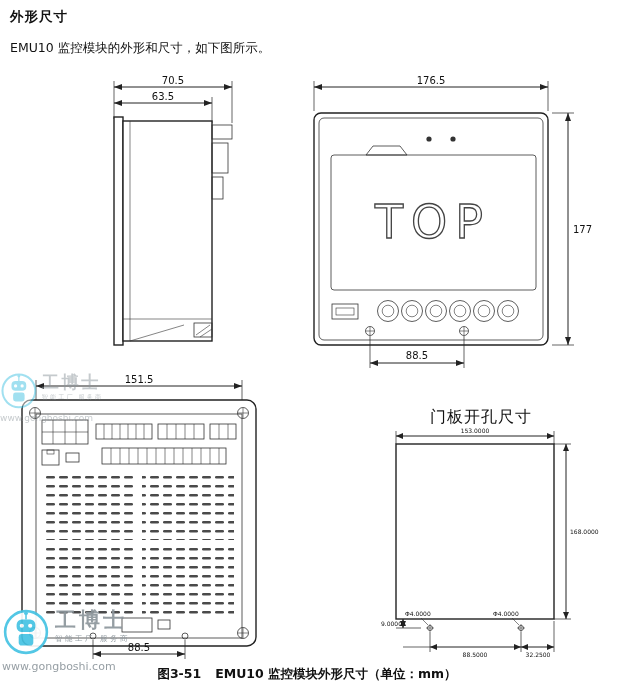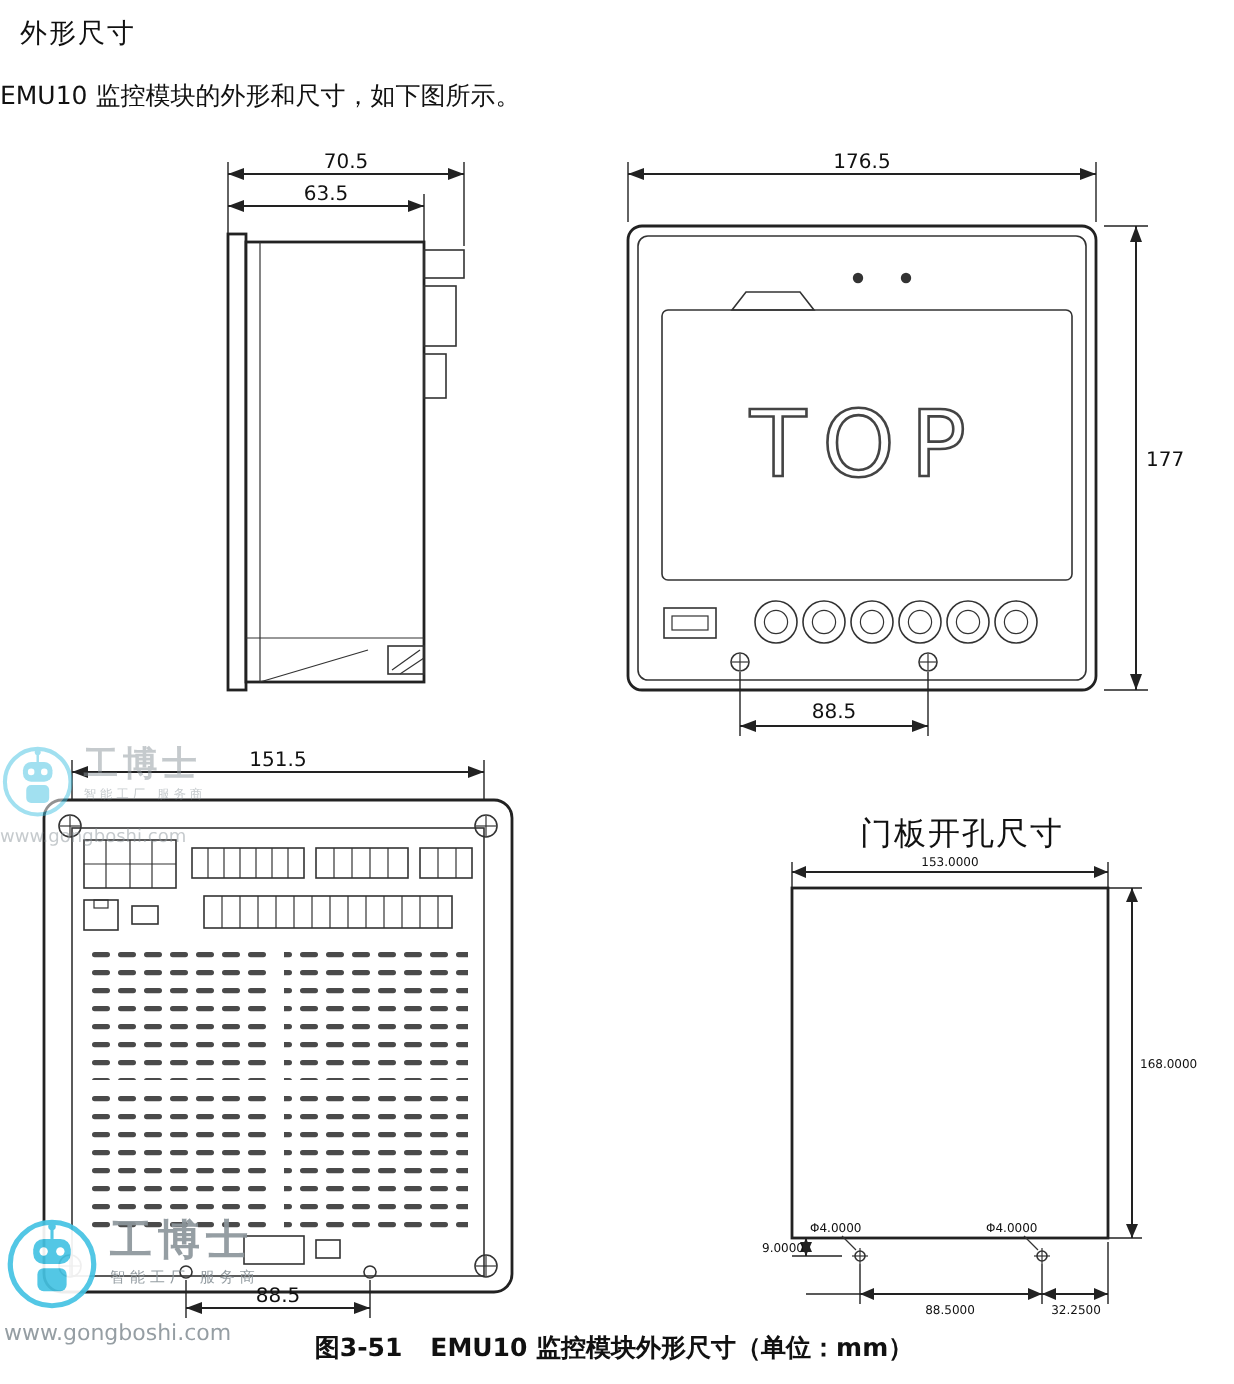--- a/index.html
+++ b/index.html
@@ -2,22 +2,22 @@
 <html><head>
 <meta charset="utf-8">
 <style>
   *{margin:0;padding:0;box-sizing:border-box}
   html,body{background:#fff}
   body{
     width:617px;height:692px;position:relative;overflow:hidden;
     font-family:"DejaVu Sans","Liberation Sans",sans-serif;color:#111;
   }
   .abs{position:absolute}
-  .heading{left:10px;top:8px;font-size:13.5px;font-weight:normal;letter-spacing:1px}
-  .intro{left:0;top:40px;font-size:12.5px}
+  .heading{left:10px;top:8px;font-size:13.5px;font-weight:bold;letter-spacing:1px}
+  .intro{left:10px;top:40px;font-size:12.5px}
   .caption{left:0;top:666px;width:614px;text-align:center;font-size:12.5px;font-weight:bold}
   .caption .cap-label{margin-right:14px}
   .cutout-title{left:430px;top:407px;font-size:16px;letter-spacing:1px}
 
   svg{display:block}
   .dim{stroke:#222;stroke-width:1;fill:none}
   .ext{stroke:#222;stroke-width:.7;fill:none}
   .ol{stroke:#222;stroke-width:1.4;fill:#fff}
   .ol2{stroke:#333;stroke-width:.8;fill:none}
   .thin{stroke:#333;stroke-width:.6;fill:none}

